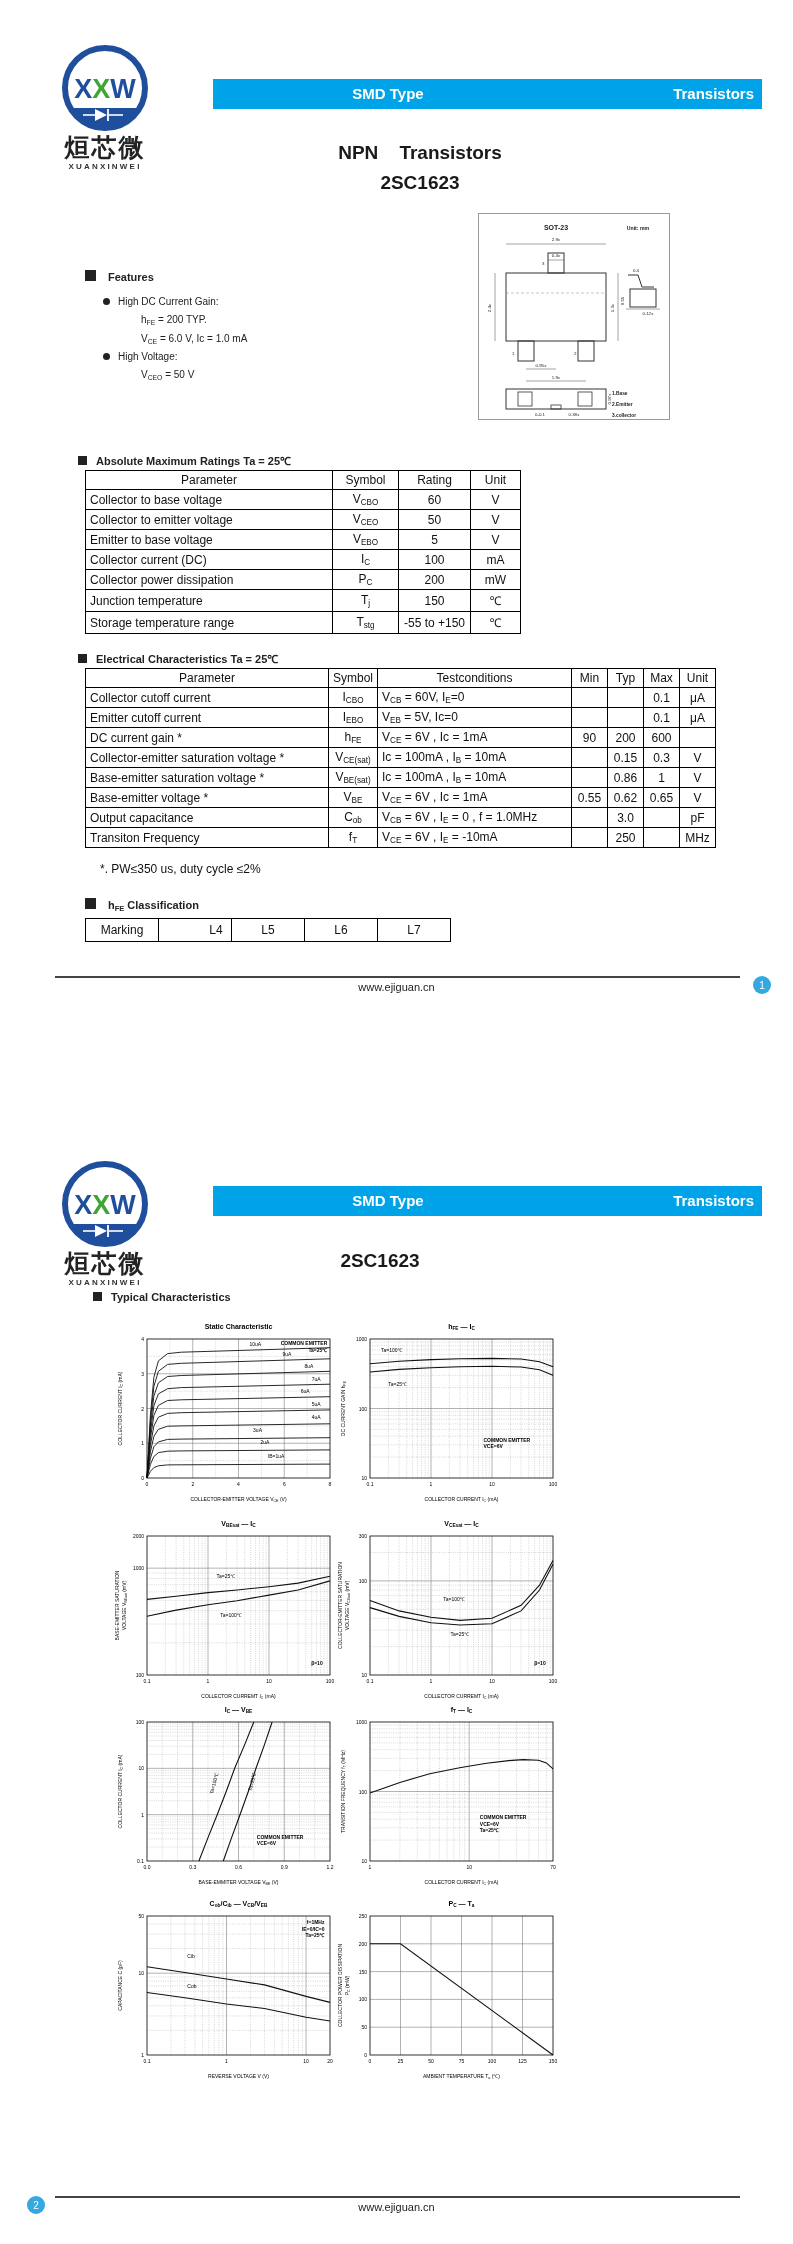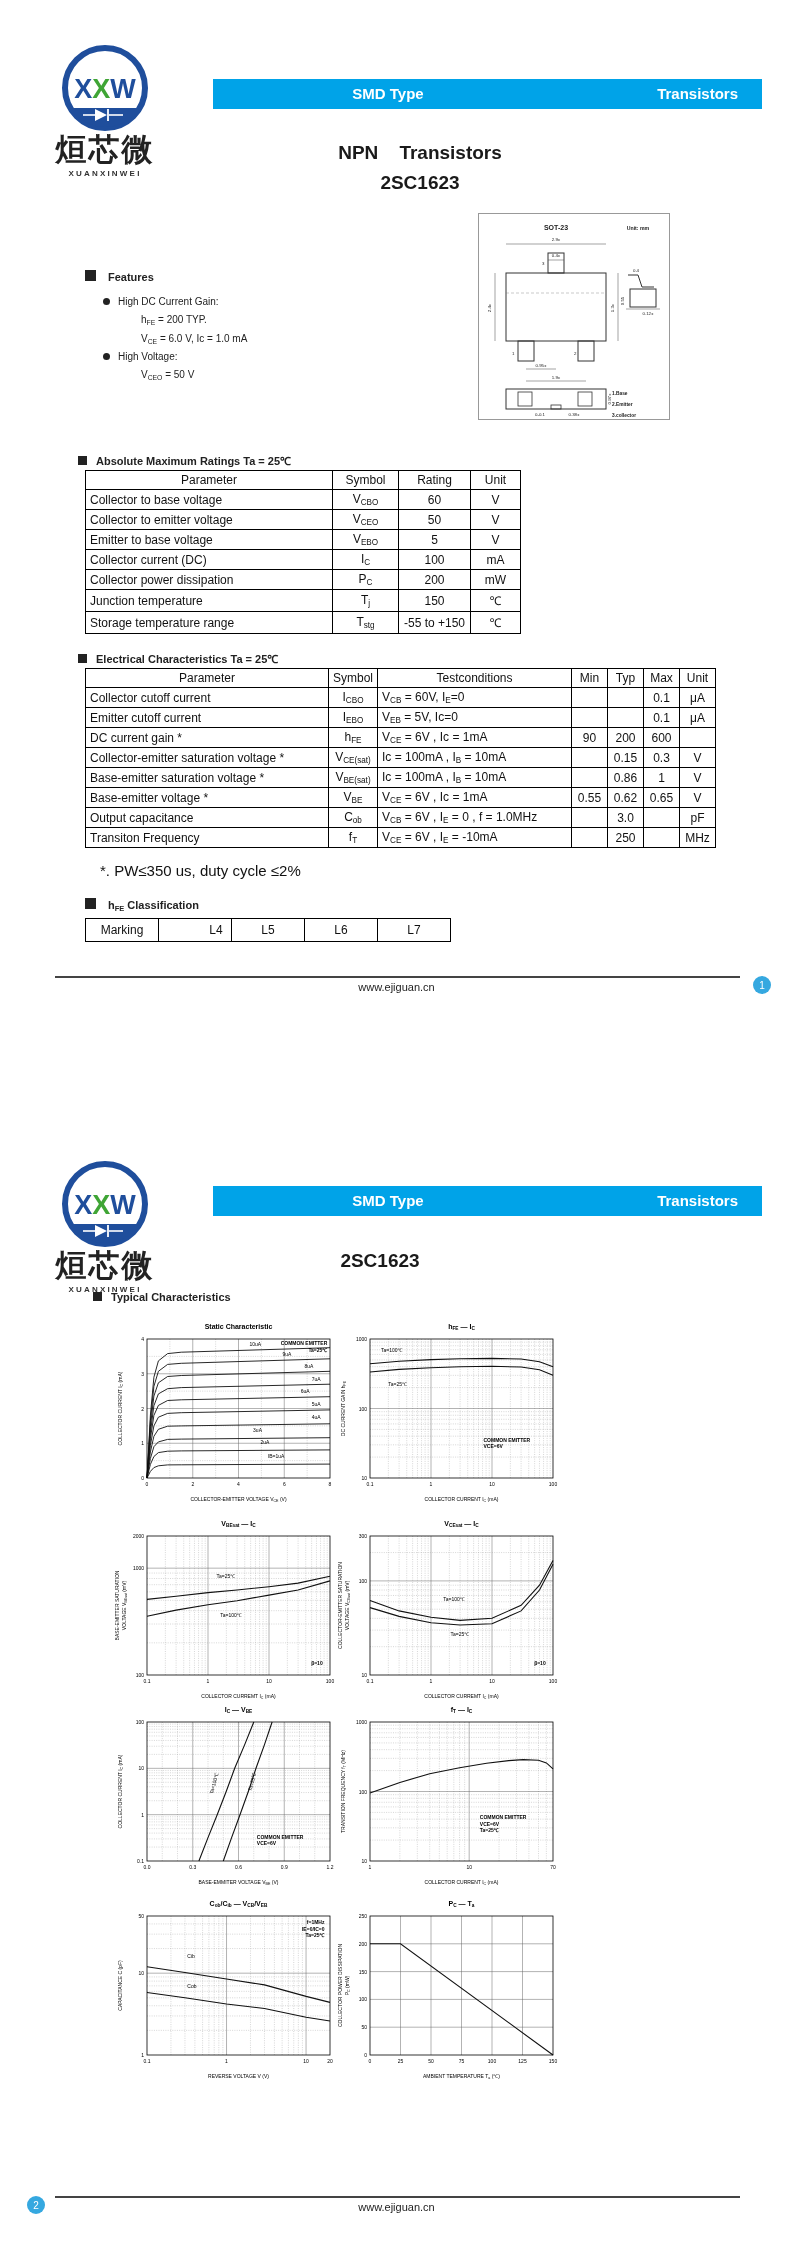--- a/index.html
+++ b/index.html
@@ -2,26 +2,26 @@
 <html><head>
 <meta charset="utf-8">
 <style>
   html,body{margin:0;padding:0;background:#e8e8e8;}
   .sheet{position:relative;width:793px;height:2244px;background:#ffffff;margin:0 auto;
          font-family:"Liberation Sans",sans-serif;color:#111;overflow:hidden;}
   .abs{position:absolute;}
   .sub{font-size:68%;vertical-align:-0.25em;}
   
   .logo{width:110px;text-align:center;}
-  .logo .cn{font-size:31px;font-weight:bold;letter-spacing:2px;color:#222;line-height:1.05;}
+  .logo .cn{font-size:25px;font-weight:bold;letter-spacing:2px;color:#222;line-height:1.05;}
   .logo .en{font-size:8px;font-weight:bold;letter-spacing:2.2px;color:#333;margin-top:2px;}
   
   .banner{background:#00a3e8;color:#fff;height:30px;font-size:15px;font-weight:bold;}
   .banner .smd{position:absolute;left:85px;top:6px;width:180px;text-align:center;}
-  .banner .trans{position:absolute;right:24px;top:6px;}
+  .banner .trans{position:absolute;right:8px;top:6px;}
   
   .bigtitle{font-size:19px;font-weight:bold;color:#1a1a1a;text-align:center;white-space:pre;}
   
   .h1{font-size:11px;font-weight:bold;color:#222;}
   .sq{display:inline-block;width:9px;height:9px;background:#222;margin-right:9px;}
   .sq2{display:inline-block;width:11px;height:11px;background:#222;margin-right:12px;}
   
   .feat{font-size:10px;color:#222;}
   .feat .it{margin-bottom:4px;}
   .feat .dot{display:inline-block;width:7px;height:7px;border-radius:50%;background:#222;margin-right:8px;}
@@ -285,21 +285,21 @@
           <td class="tl">Transiton Frequency</td>
           <td><span>f</span><span class="sub">T</span></td>
           <td class="tl"><span>V</span><span class="sub">CE</span><span> = 6V , I</span><span class="sub">E</span><span> = -10mA</span></td>
           <td></td>
           <td>250</td>
           <td></td>
           <td>MHz</td>
         </tr>
       </tbody>
     </table>
-  <div class="abs" style="left:100px;top:862px;font-size:15px;">*. PW≤350 us, duty cycle ≤2%</div>
+  <div class="abs" style="left:100px;top:862px;font-size:12px;">*. PW≤350 us, duty cycle ≤2%</div>
 
   <div class="abs h1" style="left:85px;top:898px;">
     <span class="sq2"></span><span id="hfe-h"><span>h</span><span class="sub">FE</span><span> Classification</span></span>
   </div>
   <table class="abs" style="left:85px;top:918px;" id="hfe-table">
     <colgroup>
         <col style="width:73px">
         <col style="width:73px">
         <col style="width:73px">
         <col style="width:73px">

